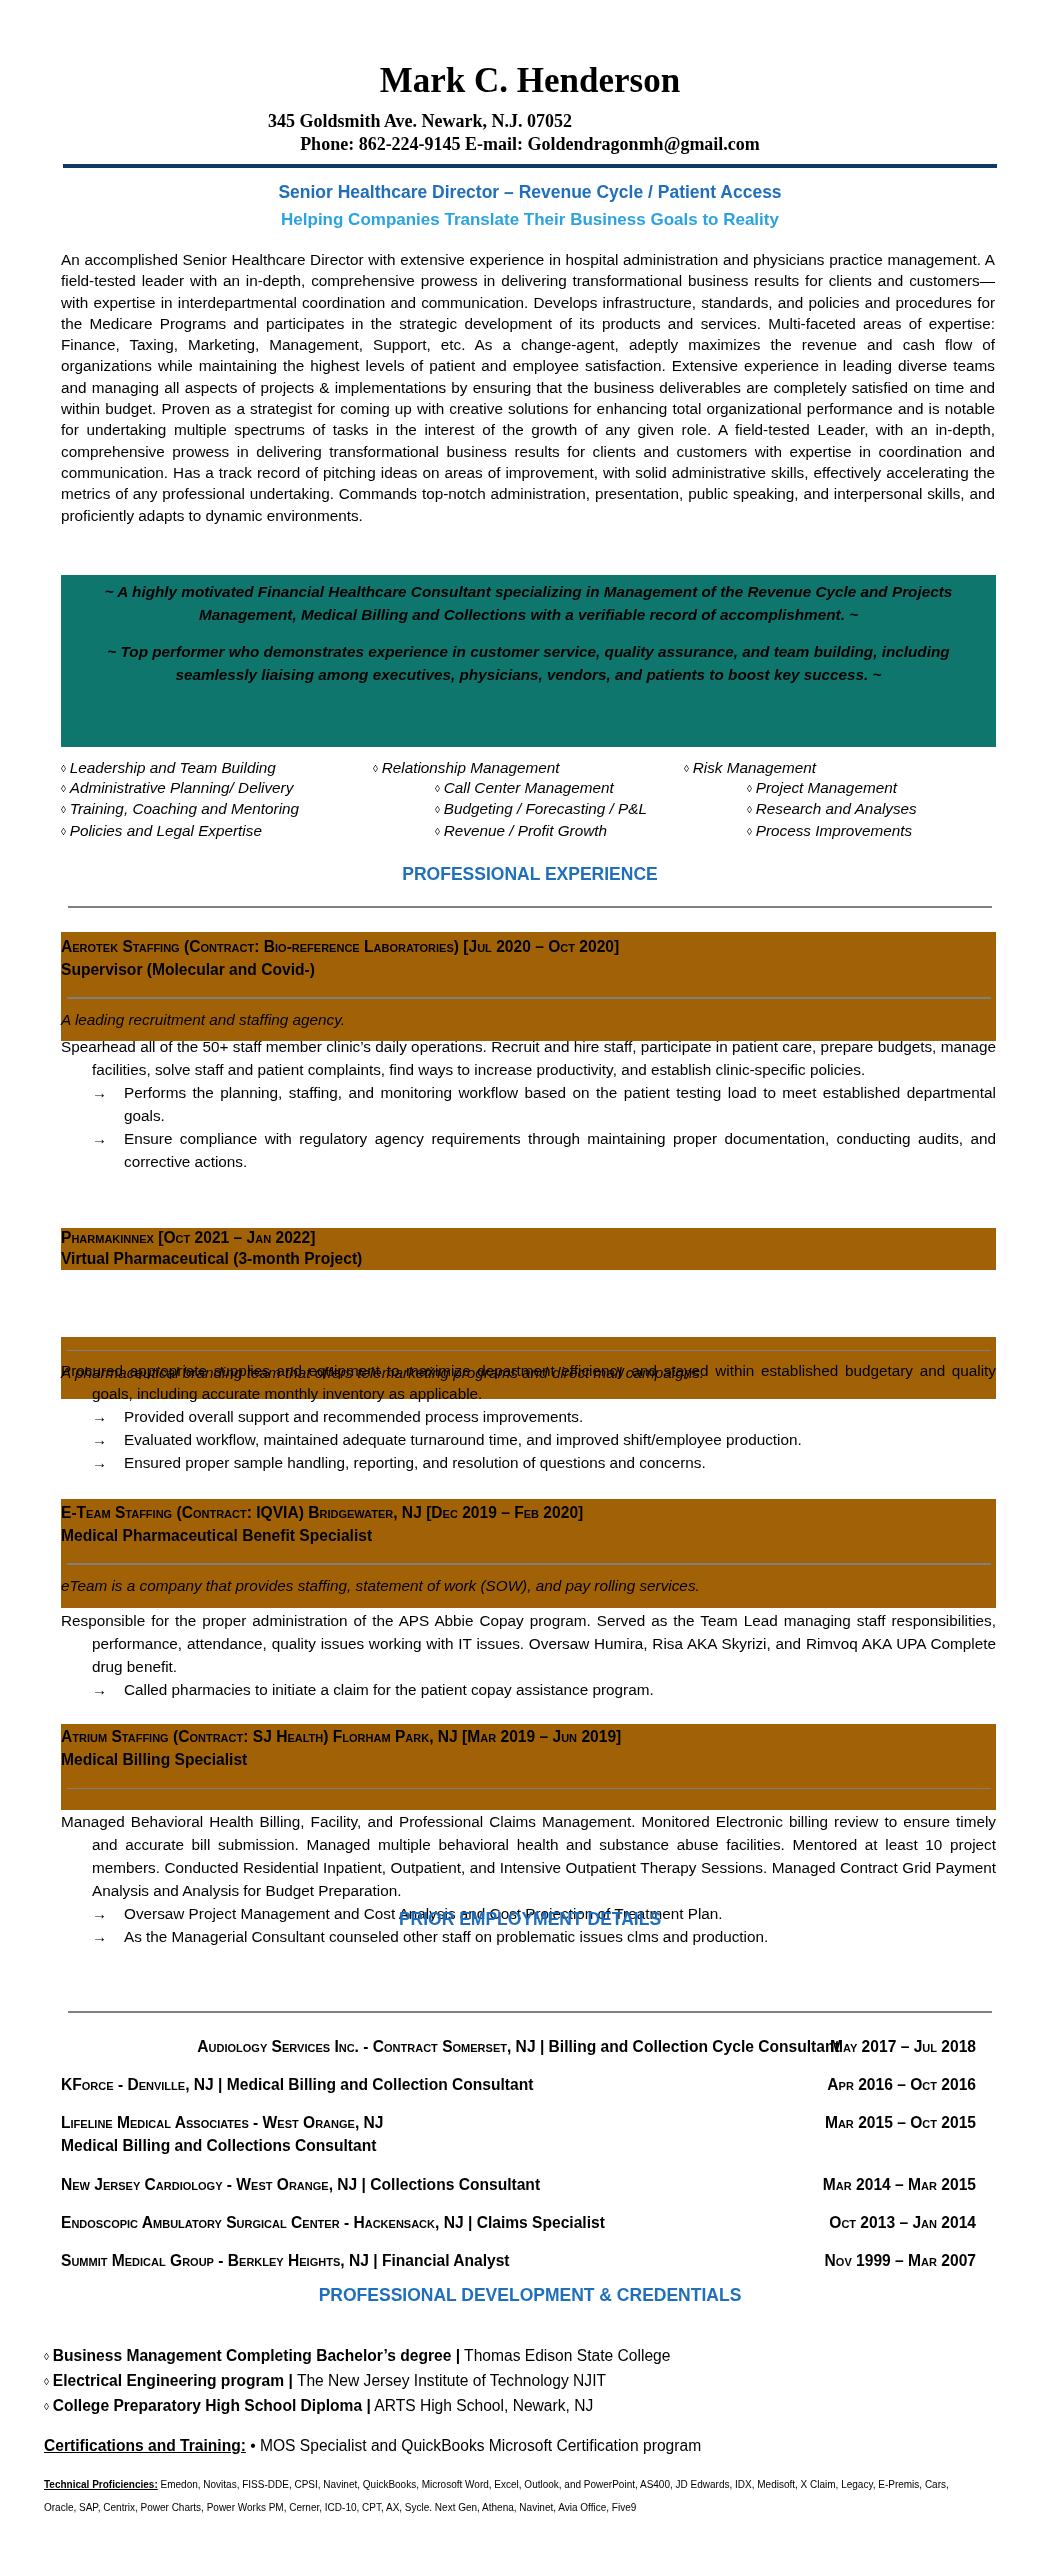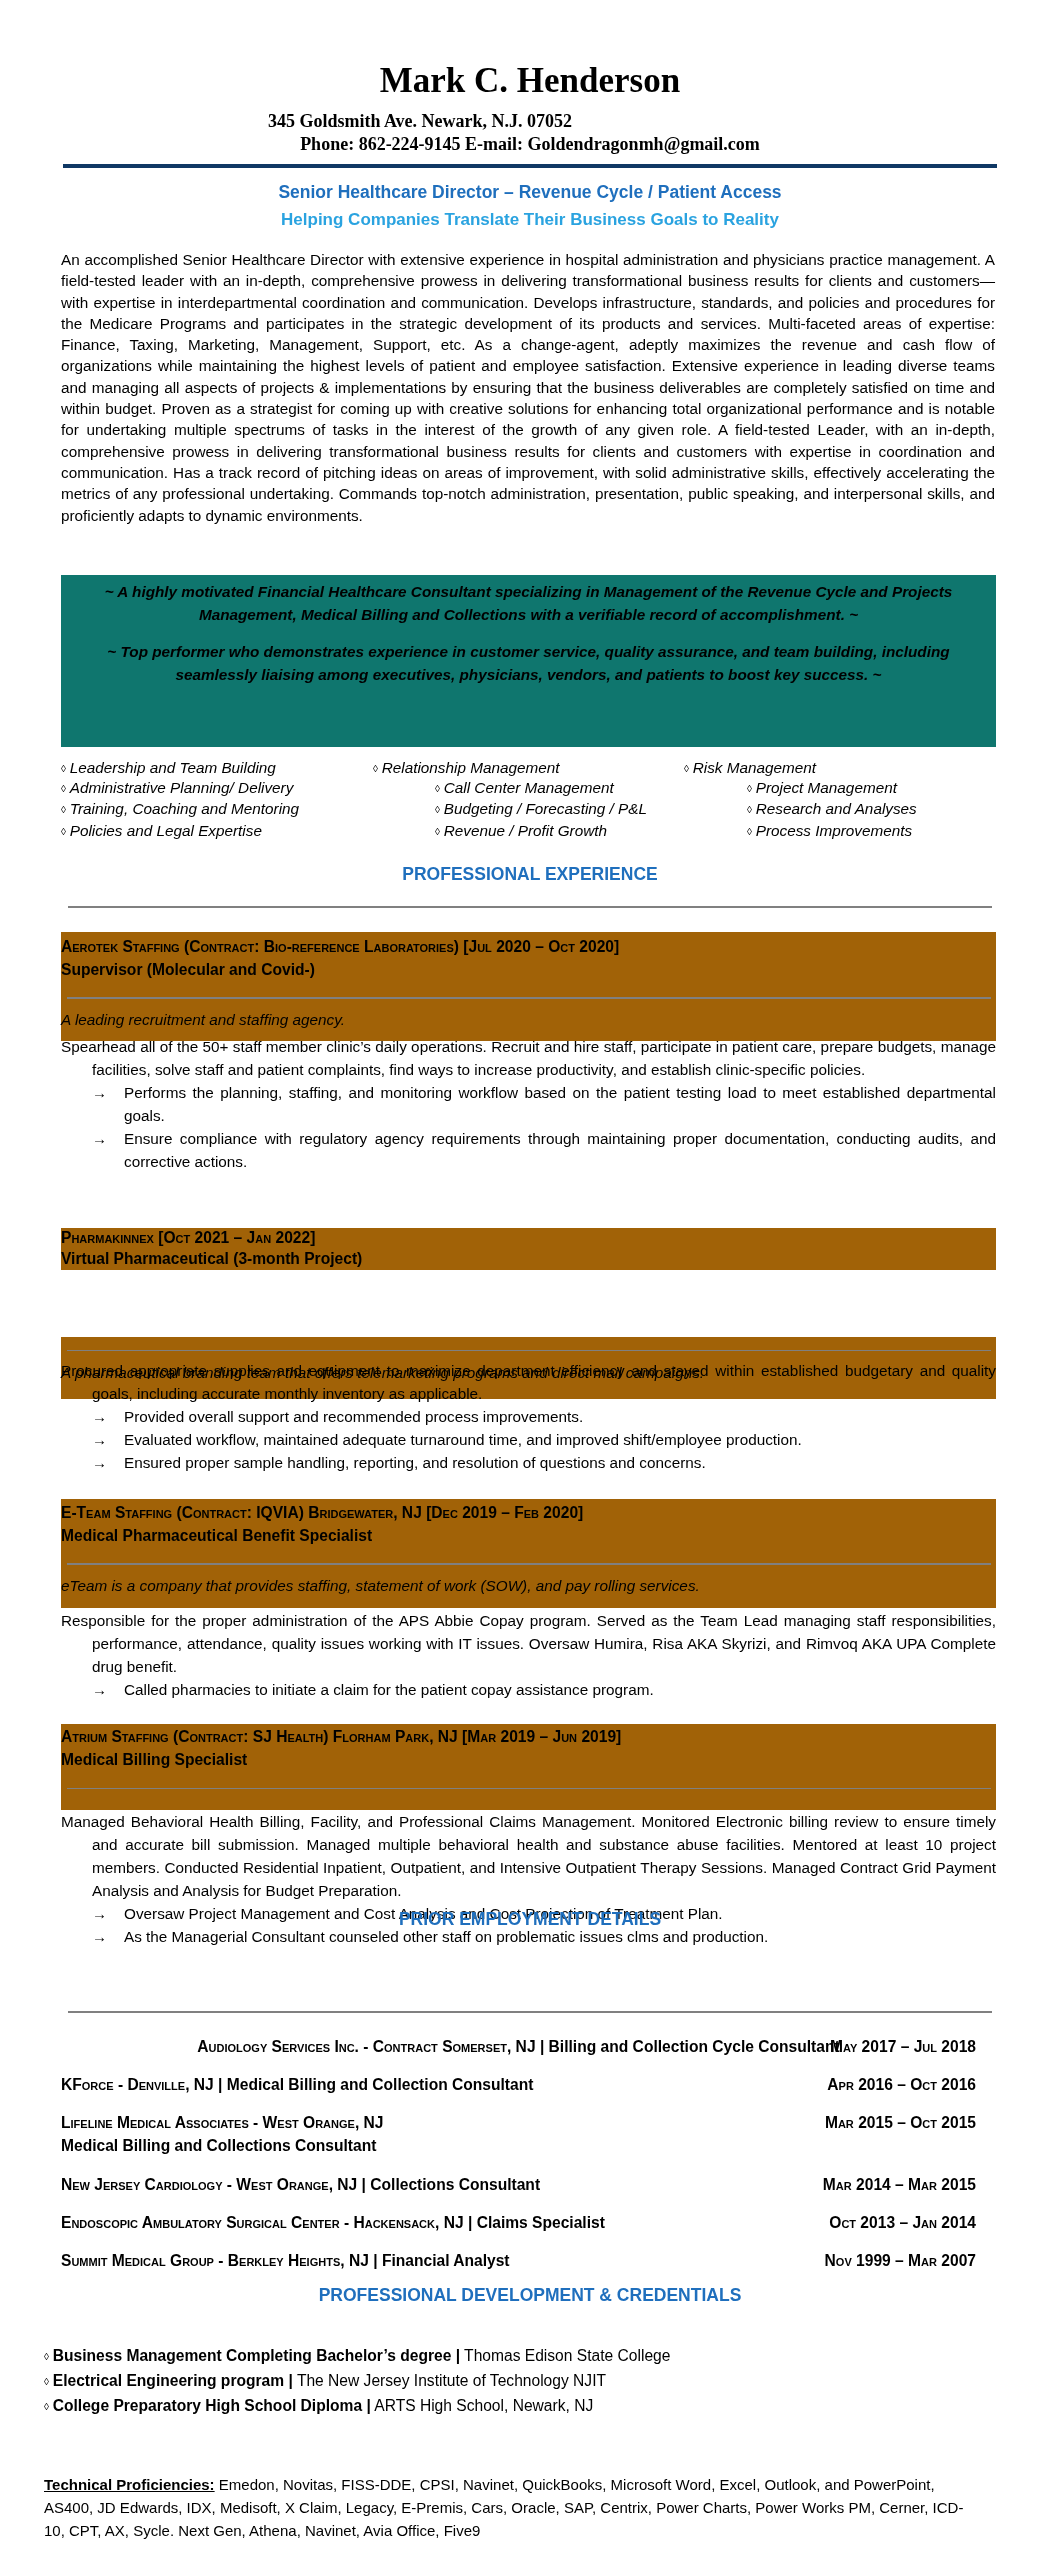--- a/index.html
+++ b/index.html
@@ -58,21 +58,21 @@
   .prior .sc { font-variant: small-caps; }
   .prior .dates { position: absolute; right: 0; top: 0; font-weight: bold; font-variant: small-caps; white-space: nowrap; }
 
   
   .cred { position: absolute; left: 44px; font-size: 15.6px; line-height: 22.5px; white-space: nowrap; }
   .cred .dia { font-size: 10px; margin-right: 3.8px; position: relative; top: -1.3px; }
   .cred b { font-weight: bold; }
 
   .cert { position: absolute; left: 44px; font-size: 15.6px; line-height: 23px; }
   .cert .lbl { font-weight: bold; text-decoration: underline; }
-  .tech { position: absolute; left: 44px; width: 932px; font-size: 15px; line-height: 23px; }
+  .tech { position: absolute; left: 44px; width: 932px; font-size: 10px; line-height: 23px; }
   .tech .lbl { font-weight: bold; text-decoration: underline; }
 </style>
 </head>
 <body>
 
 <div class="page">
 
   <div class="hdr-name">Mark C. Henderson</div>
   <div class="hdr-addr">345 Goldsmith Ave. Newark, N.J. 07052</div>
   <div class="hdr-contact">Phone: 862-224-9145 E-mail: Goldendragonmh@gmail.com</div>
@@ -192,19 +192,22 @@
   <div class="cred" style="top:2345px;">
     <span class="dia">◊</span><b>Business Management Completing Bachelor’s degree |</b><span> Thomas Edison State College</span>
   </div>
   <div class="cred" style="top:2370px;">
     <span class="dia">◊</span><b>Electrical Engineering program |</b><span> The New Jersey Institute of Technology NJIT</span>
   </div>
   <div class="cred" style="top:2395px;">
     <span class="dia">◊</span><b>College Preparatory High School Diploma |</b><span> ARTS High School, Newark, NJ</span>
   </div>
 
+  <div class="cert" style="top:2434px;">
+    <span class="lbl">Certifications and Training:</span><span> • MOS Specialist and QuickBooks Microsoft Certification program</span>
+  </div>
 
   <div class="tech" style="top:2473px;">
     <span class="lbl">Technical Proficiencies:</span><span> Emedon, Novitas, FISS-DDE, CPSI, Navinet, QuickBooks, Microsoft Word, Excel, Outlook, and PowerPoint, AS400, JD Edwards, IDX, Medisoft, X Claim, Legacy, E-Premis, Cars, Oracle, SAP, Centrix, Power Charts, Power Works PM, Cerner, ICD-10, CPT, AX, Sycle. Next Gen, Athena, Navinet, Avia Office, Five9</span>
   </div>
 
 </div>
 
 
 </body></html>

